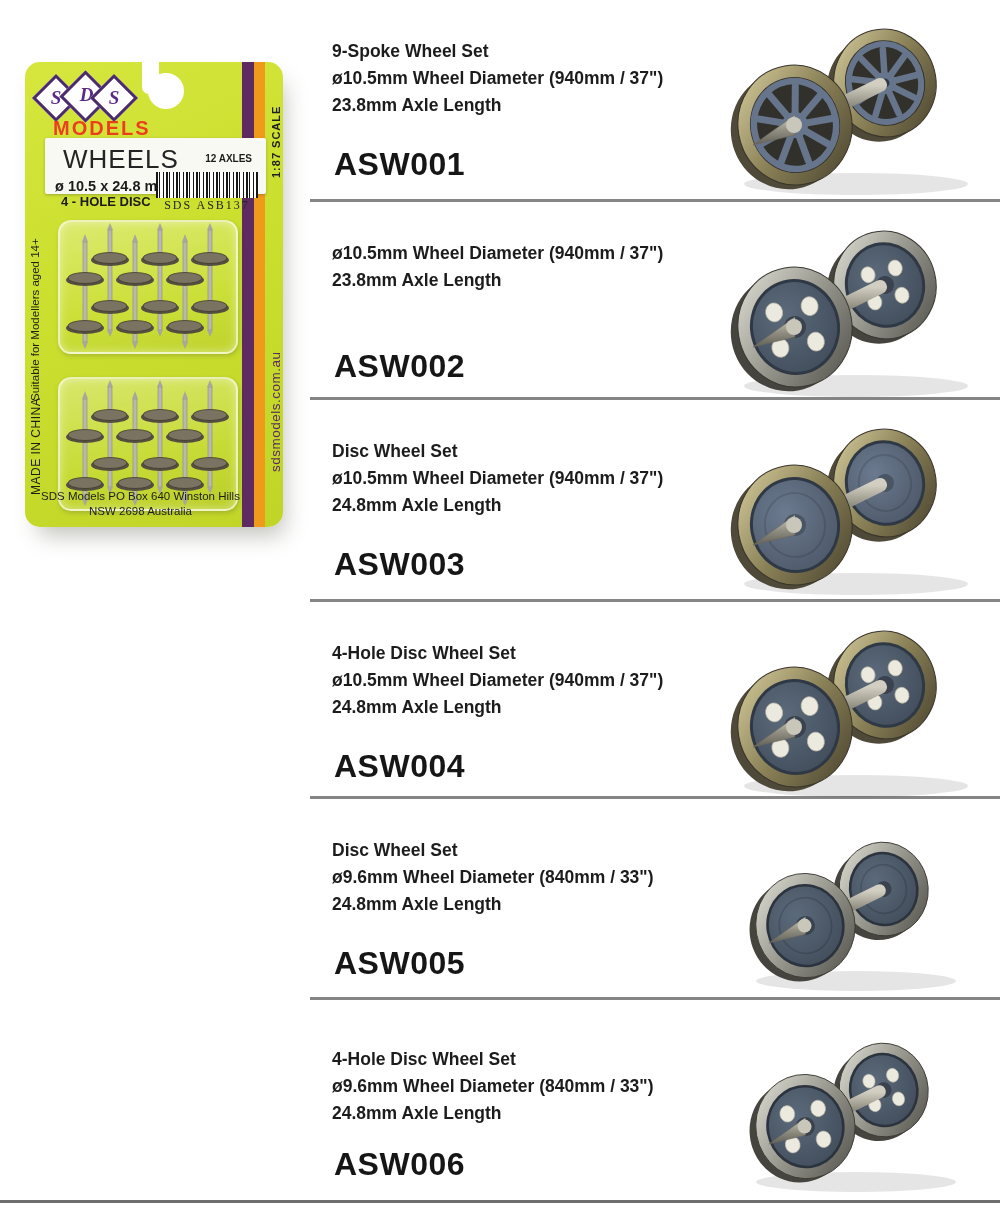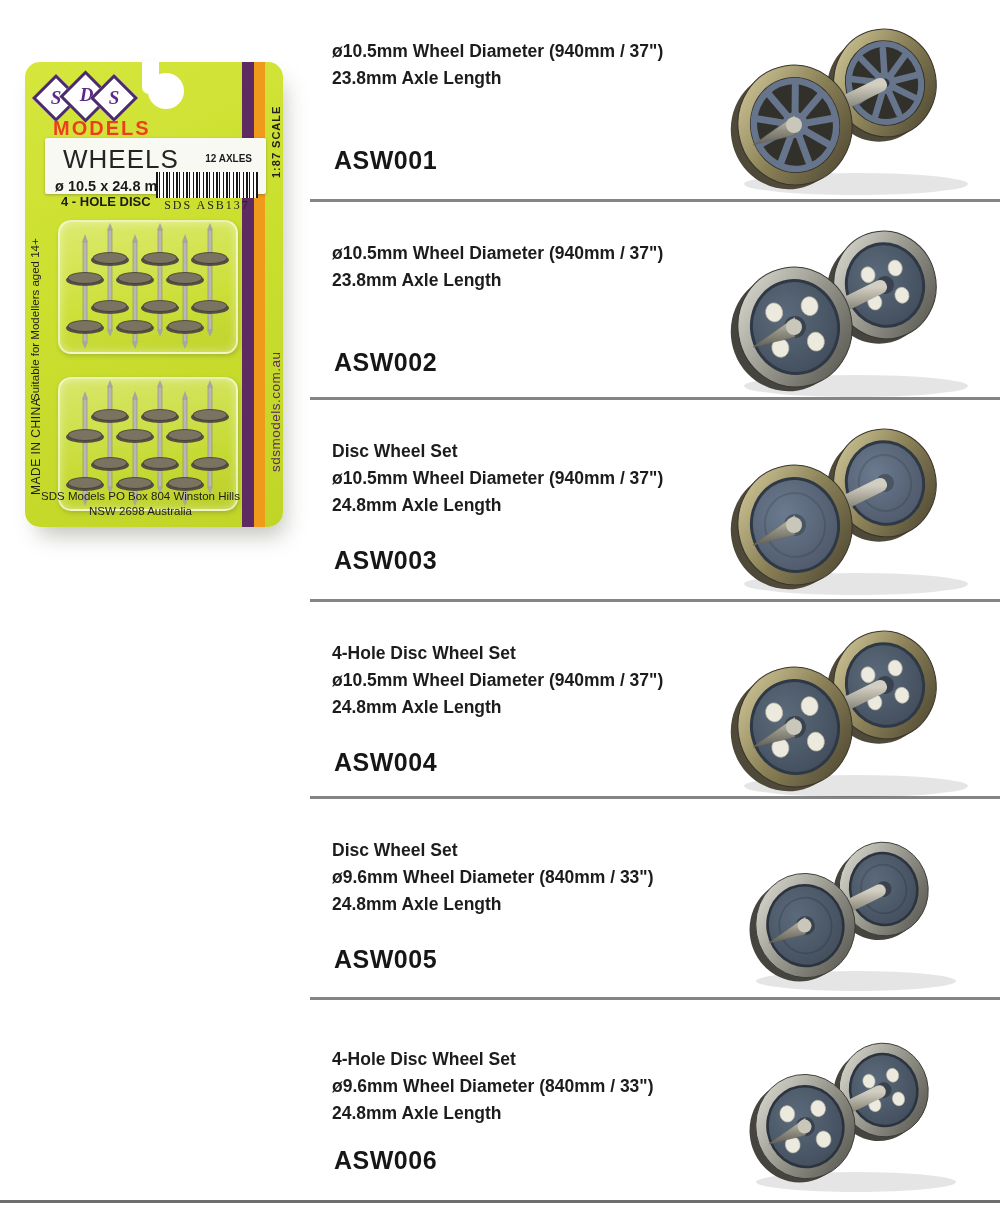--- a/index.html
+++ b/index.html
@@ -3,21 +3,21 @@
 <meta charset="utf-8">
 <style>
   html,body{margin:0;padding:0;background:#ffffff;}
   body{width:1000px;height:1212px;position:relative;font-family:"Liberation Sans",sans-serif;overflow:hidden;}
 
   
   .catalog{position:absolute;left:310px;top:0;width:690px;}
   .row{position:relative;border-bottom:3px solid #858585;}
   .row:last-child{border-bottom:none;}
   .desc{position:absolute;left:22px;top:38px;font-size:17.5px;font-weight:bold;color:#1c1c1c;line-height:27px;white-space:nowrap;}
-  .code{position:absolute;left:24px;top:146px;font-size:25px;font-weight:bold;color:#161616;letter-spacing:0.5px;}
+  .code{position:absolute;left:24px;top:146px;font-size:32px;font-weight:bold;color:#161616;letter-spacing:0.5px;}
   .photo{position:absolute;right:6px;top:14px;width:288px;height:184px;}
   .photo svg{width:100%;height:100%;}
   .bottom-rule{position:absolute;left:0;top:1200px;width:1000px;height:3px;background:#6e6e6e;}
 
   
   .pkg{position:absolute;left:25px;top:62px;width:258px;height:465px;border-radius:15px;
        background:linear-gradient(155deg,#d6e63d 0%,#cadf2e 45%,#c0d527 100%);
        box-shadow:7px 14px 22px -6px rgba(90,90,75,0.38);overflow:hidden;}
   .stripe{position:absolute;top:0;bottom:0;}
   .stripe.purple{right:29px;width:12px;background:#5d2a62;}
@@ -251,29 +251,30 @@
             <ellipse cx="0" cy="38" rx="19" ry="6" fill="#554f41"></ellipse>
             <ellipse cx="0" cy="36" rx="17" ry="5.5" fill="#7a7362" stroke="#3f3a2f" stroke-width="0.8"></ellipse>
             <ellipse cx="0" cy="86" rx="19" ry="6" fill="#554f41"></ellipse>
             <ellipse cx="0" cy="84" rx="17" ry="5.5" fill="#7a7362" stroke="#3f3a2f" stroke-width="0.8"></ellipse>
           </g>
       </g>
     </svg>
   </div>
 
   <div class="address">
-    <div>SDS Models  PO Box 804   Winston Hills</div>
+    <div>SDS Models  PO Box 640   Winston Hills</div>
     <div>NSW  2698  Australia</div>
   </div>
 </div>
 
 <div class="catalog">
 
   <div class="row" style="height:199px">
     <div class="desc">
+      <div>9-Spoke Wheel Set</div>
       <div>ø10.5mm Wheel Diameter (940mm / 37")</div>
       <div>23.8mm Axle Length</div>
     </div>
     <div class="code">ASW001</div>
     <div class="photo">
       <svg viewBox="0 0 288 184">
         <ellipse cx="150" cy="170" rx="112" ry="11" fill="rgba(0,0,0,0.10)"></ellipse>
         <g transform="rotate(-14 179 69)">
           <ellipse cx="171" cy="73" rx="51" ry="53" fill="#4e4938"></ellipse>
           <ellipse cx="179" cy="69" rx="51" ry="54" fill="url(#brassRim)" stroke="#39342a"></ellipse>

